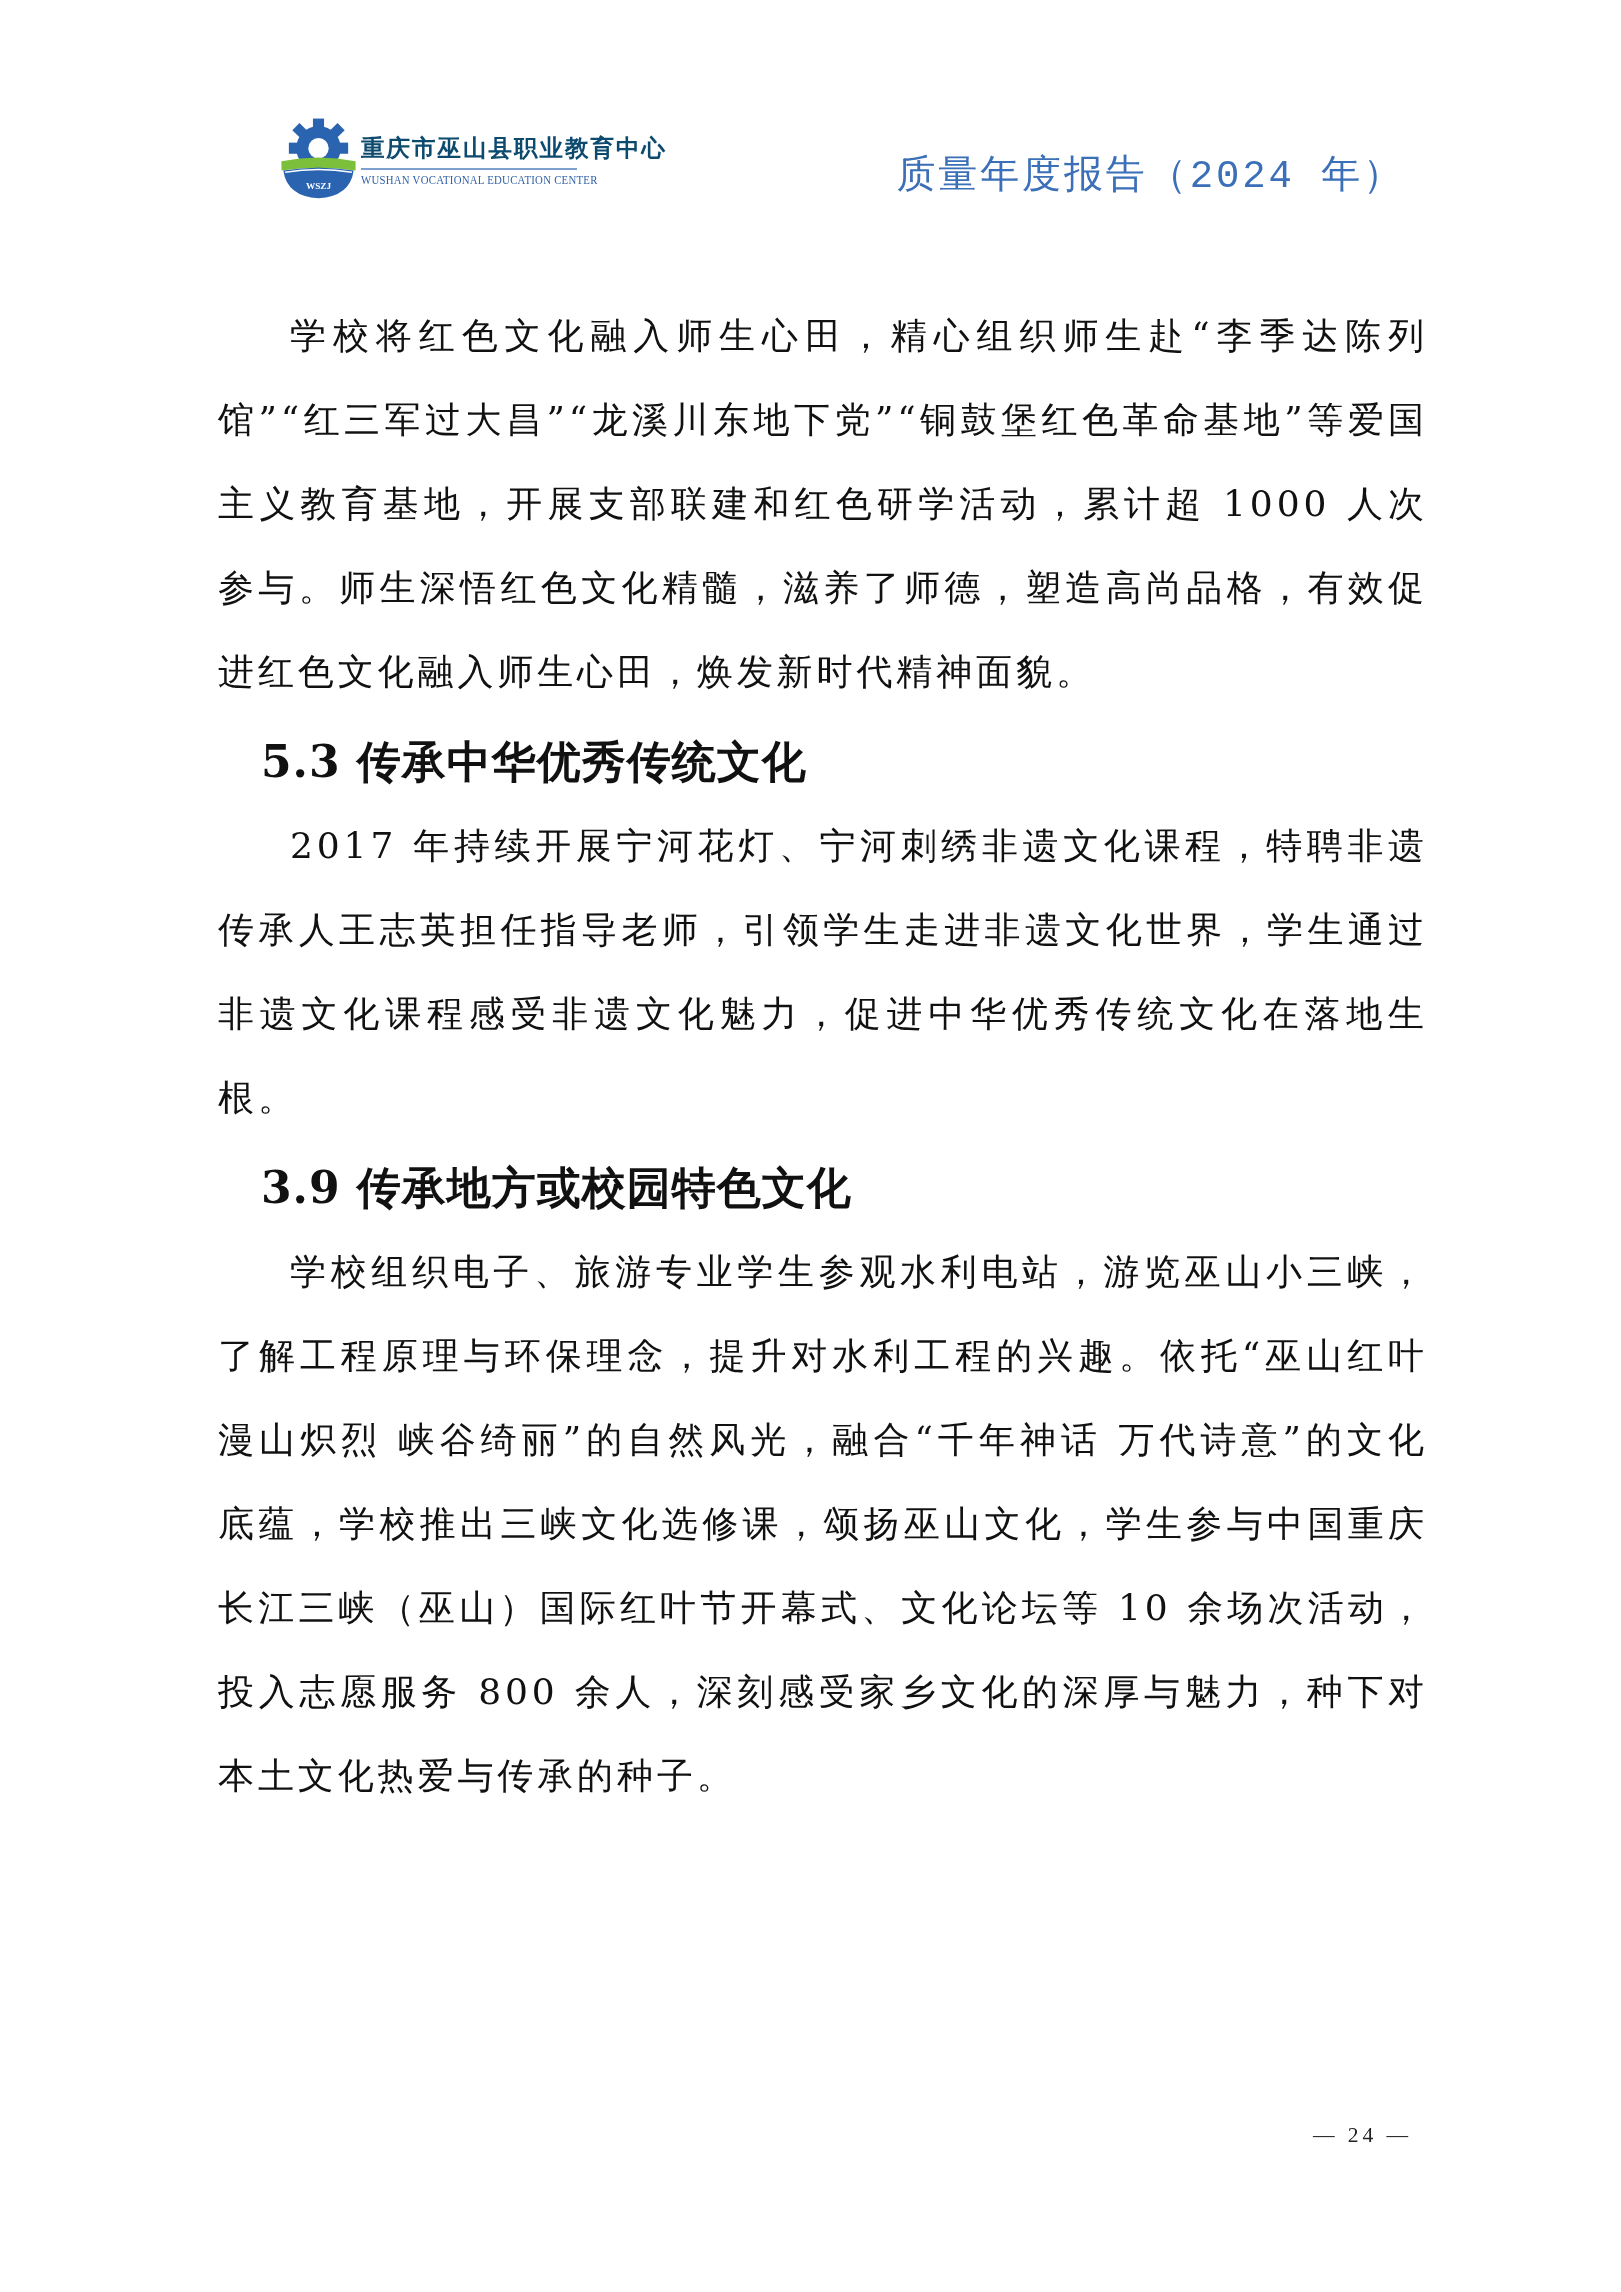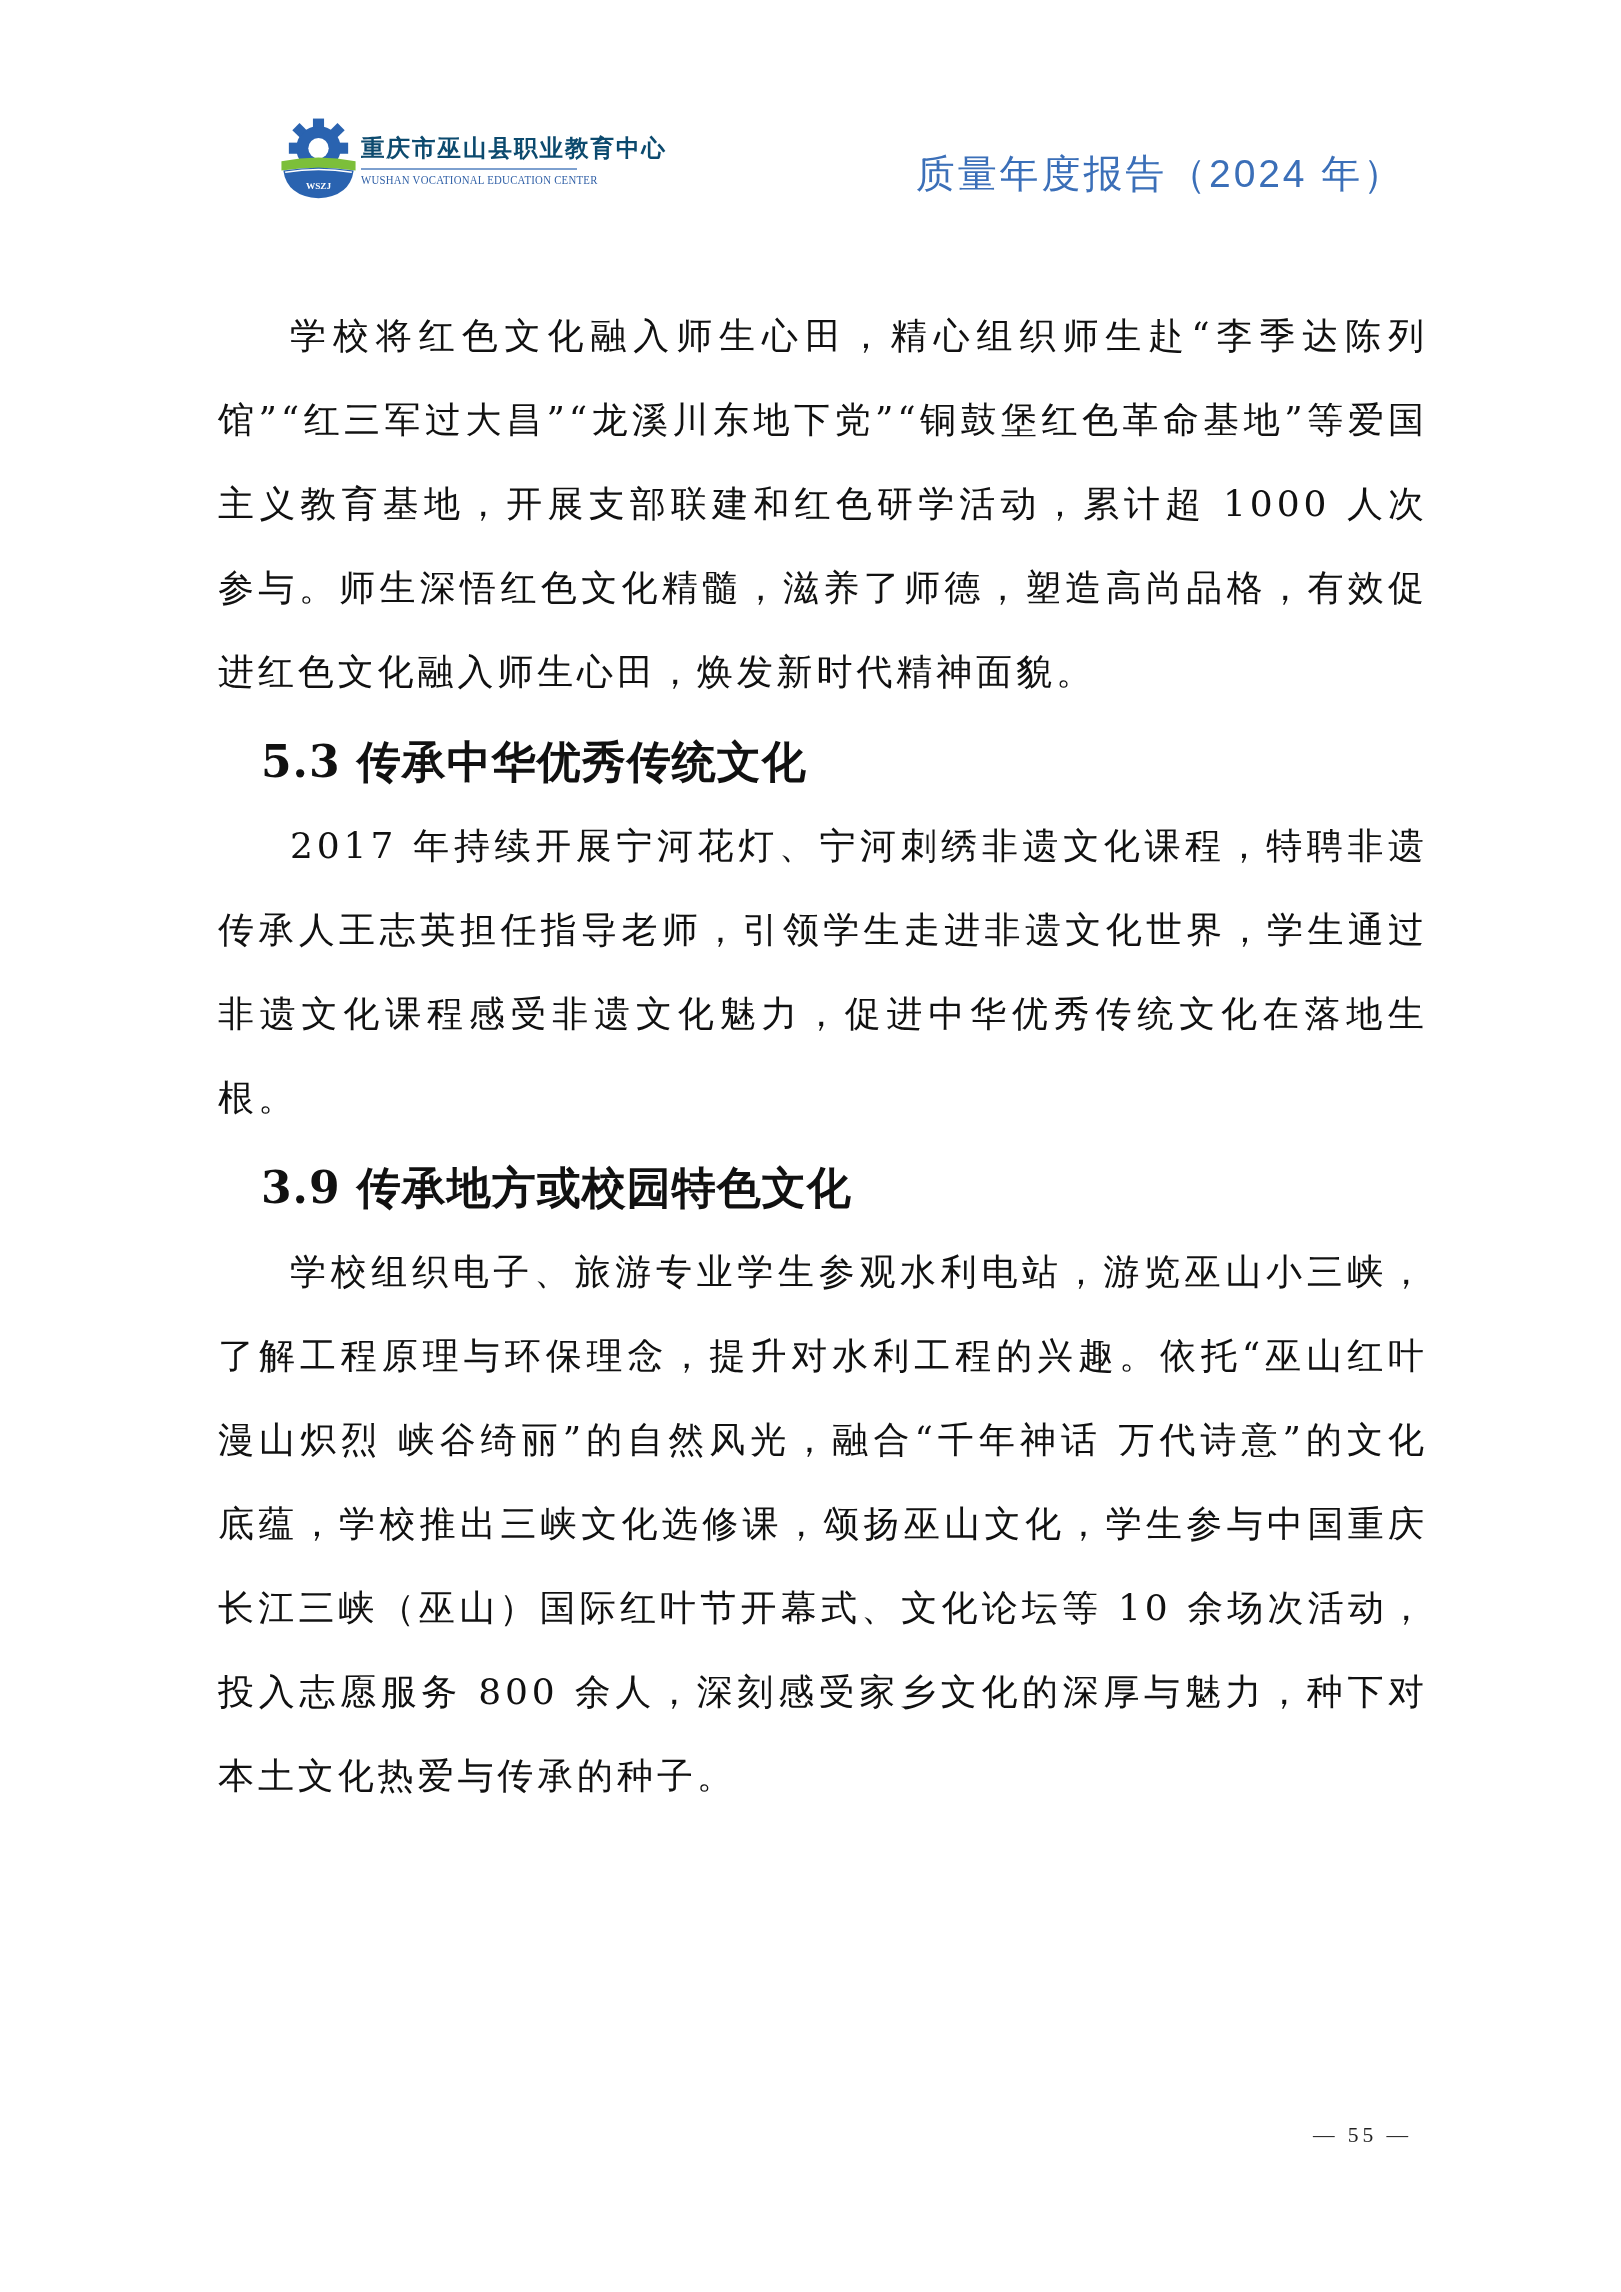--- a/index.html
+++ b/index.html
@@ -7,21 +7,21 @@
          font-family: "Liberation Serif", "DejaVu Serif", serif; color: #111; }
   .header { position: absolute; left: 0; top: 0; width: 1621px; height: 216px; }
   .logo { position: absolute; left: 272px; top: 113px; width: 93px; height: 88px; }
   .logo-text { position: absolute; left: 361px; top: 132px; }
   .logo-cn { font-family: "DejaVu Sans", sans-serif; font-size: 23.5px; color: #0c4a6e;
              letter-spacing: 2px; font-weight: bold; }
   .logo-line { width: 216px; height: 2px; background: #7da0cf; margin: 3.9px 0 2.9px 0; }
   .logo-en { font-family: "Liberation Serif", serif; font-size: 12.7px; color: #2f5fa6;
              letter-spacing: 0.3px; transform: scaleX(0.85); transform-origin: left; white-space: nowrap; }
   .report-title { position: absolute; right: 216px; top: 147px; font-size: 39px; color: #3b6fb8;
-                  font-family: Liberation Sans, sans-serif; letter-spacing: 2.9px; }
+                  font-family: Liberation Mono, monospace; letter-spacing: 2.9px; }
   .content { position: absolute; left: 218px; top: 294px; width: 1210px; }
   .para { font-size: 36px; line-height: 84px; text-align: justify; text-indent: 2em;
           letter-spacing: 3.9px; margin: 0; font-family: "DejaVu Serif", serif; }
   .heading { font-size: 44px; font-weight: bold; line-height: 84px; margin: 5.9px 0 0 43px;
              font-family: "DejaVu Serif", serif; letter-spacing: 1px; }
   .page-number { position: absolute; left: 1313px; top: 2123px; font-size: 21.6px; color: #222;
                  font-family: "Liberation Serif", serif; letter-spacing: 3.9px; }
 </style>
 </head>
 <body>
@@ -57,14 +57,14 @@
 <div class="content">
   <p class="para">学校将红色文化融入师生心田，精心组织师生赴“李季达陈列馆”“红三军过大昌”“龙溪川东地下党”“铜鼓堡红色革命基地”等爱国主义教育基地，开展支部联建和红色研学活动，累计超 1000 人次参与。师生深悟红色文化精髓，滋养了师德，塑造高尚品格，有效促进红色文化融入师生心田，焕发新时代精神面貌。</p>
 
   <div class="heading">5.3 传承中华优秀传统文化</div>
   <p class="para">2017 年持续开展宁河花灯、宁河刺绣非遗文化课程，特聘非遗传承人王志英担任指导老师，引领学生走进非遗文化世界，学生通过非遗文化课程感受非遗文化魅力，促进中华优秀传统文化在落地生根。</p>
 
   <div class="heading">3.9 传承地方或校园特色文化</div>
   <p class="para">学校组织电子、旅游专业学生参观水利电站，游览巫山小三峡，了解工程原理与环保理念，提升对水利工程的兴趣。依托“巫山红叶 漫山炽烈 峡谷绮丽”的自然风光，融合“千年神话 万代诗意”的文化底蕴，学校推出三峡文化选修课，颂扬巫山文化，学生参与中国重庆长江三峡（巫山）国际红叶节开幕式、文化论坛等 10 余场次活动，投入志愿服务 800 余人，深刻感受家乡文化的深厚与魅力，种下对本土文化热爱与传承的种子。</p>
 </div>
 
-<div class="page-number">— 55 —</div>
+<div class="page-number">— 24 —</div>
 
 
 </body></html>

